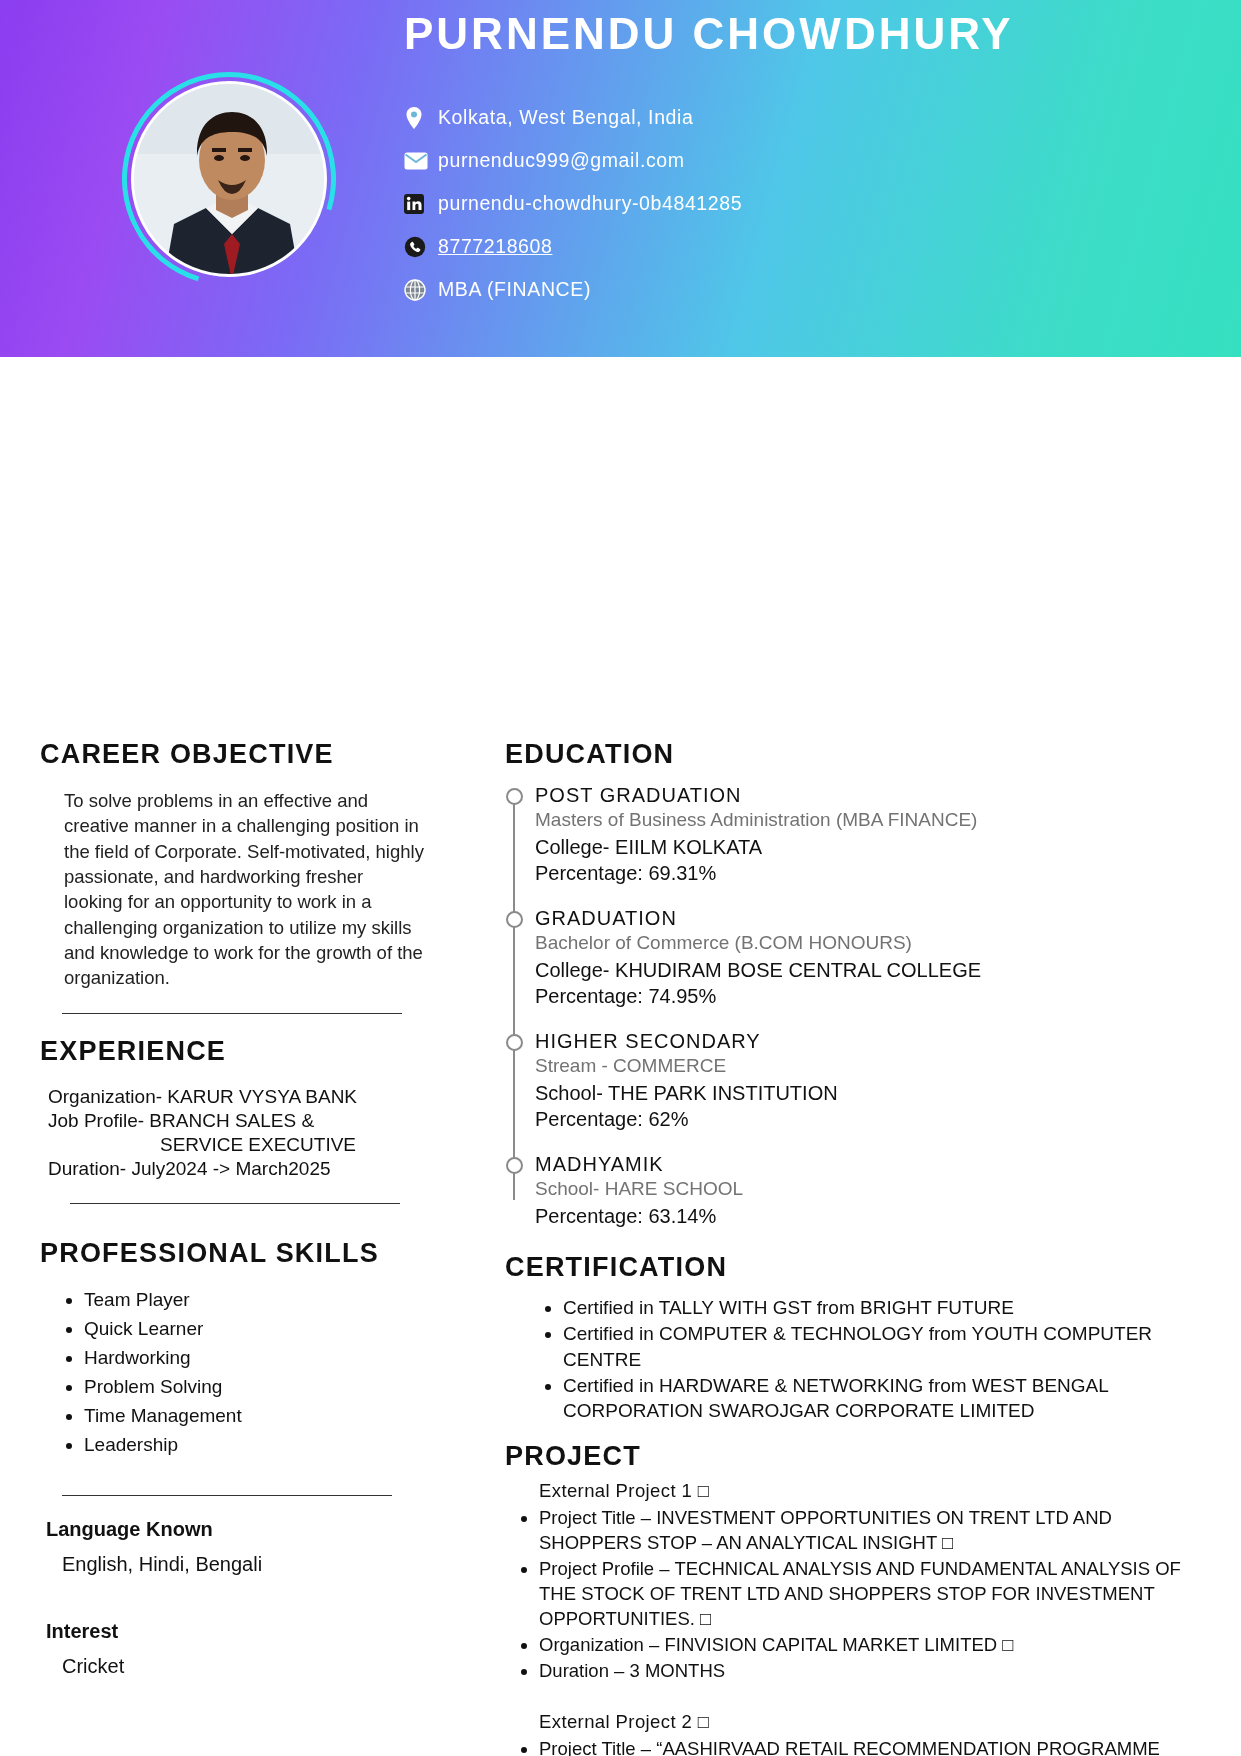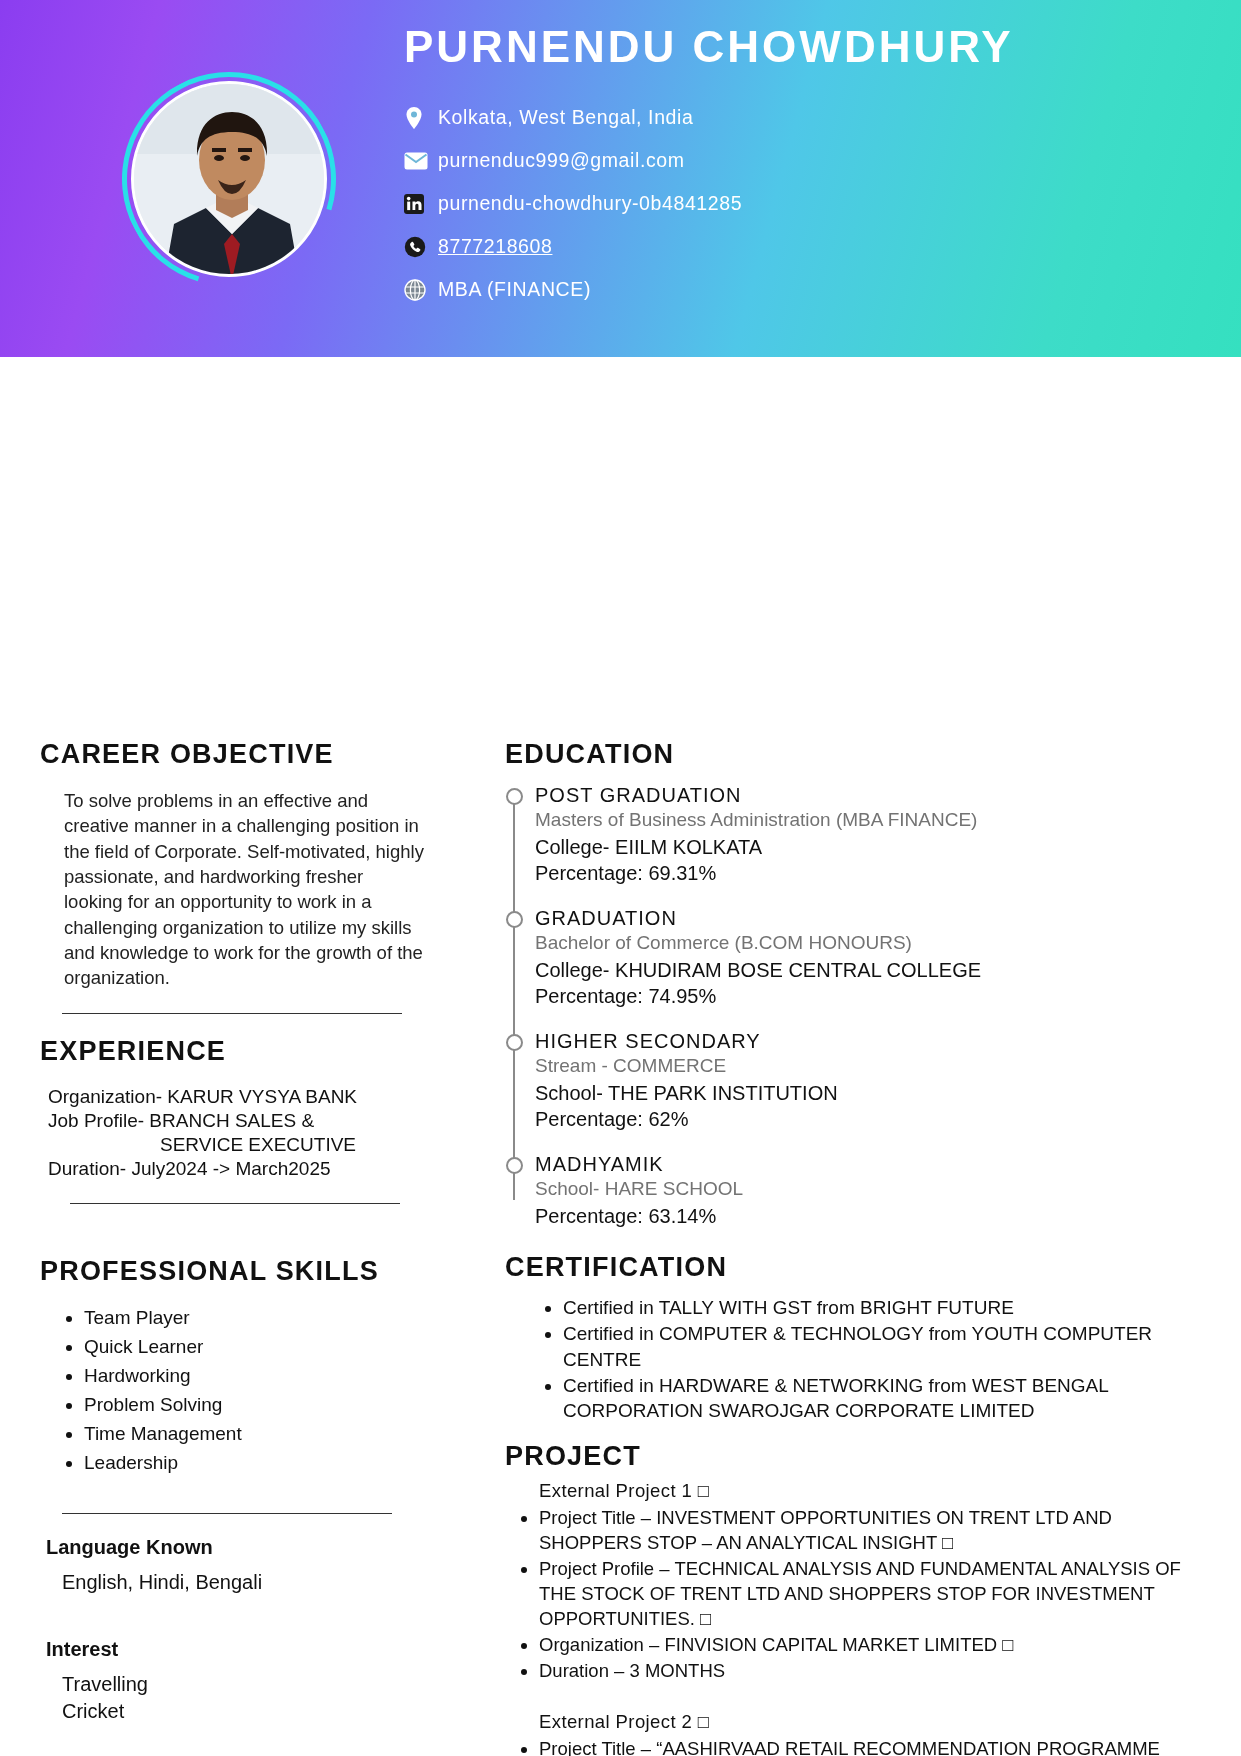--- a/index.html
+++ b/index.html
@@ -44,21 +44,21 @@
     border-radius: 50%;
     background: #eef1f5;
     overflow: hidden;
     border: 3px solid #ffffff;
   }
   .photo svg { display:block; }
 
   .name {
     position: absolute;
     left: 404px;
-    top: 22px;
+    top: 9px;
     font-size: 44px;
     font-weight: bold;
     letter-spacing: 3px;
     color: #ffffff;
     font-family: "Liberation Sans", sans-serif;
   }
   .contact-list {
     position: absolute;
     left: 404px;
     top: 96px;
@@ -335,36 +335,35 @@
 
     <h2 class="sec">EXPERIENCE</h2>
     <div class="exp-block">
       <div>Organization- KARUR VYSYA BANK</div>
       <div>Job Profile-  BRANCH SALES &amp;</div>
       <div class="indent">SERVICE EXECUTIVE</div>
       <div>Duration- July2024 -&gt; March2025</div>
     </div>
     <div class="divider w2"></div>
 
-    <h2 class="sec" style="margin-top:52px">PROFESSIONAL   SKILLS</h2>
+    <h2 class="sec" style="margin-top:34px">PROFESSIONAL   SKILLS</h2>
     <ul class="bullets">
       <li>Team Player</li>
       <li>Quick Learner</li>
       <li>Hardworking</li>
       <li>Problem Solving</li>
       <li>Time Management</li>
       <li>Leadership</li>
     </ul>
     <div class="divider w3" style="margin-top:36px"></div>
 
     <div class="sub-head">Language  Known</div>
     <div class="sub-body">English, Hindi, Bengali</div>
 
     <div class="sub-head" style="margin-top:42px">Interest</div>
-    <div class="sub-body">Travelling</div>
     <div class="sub-body">Cricket</div>
   </div>
 
   <div class="col-right">
 
     <h2 class="sec edu">EDUCATION</h2>
 
     <div class="timeline">
 
       <div class="edu-item">

